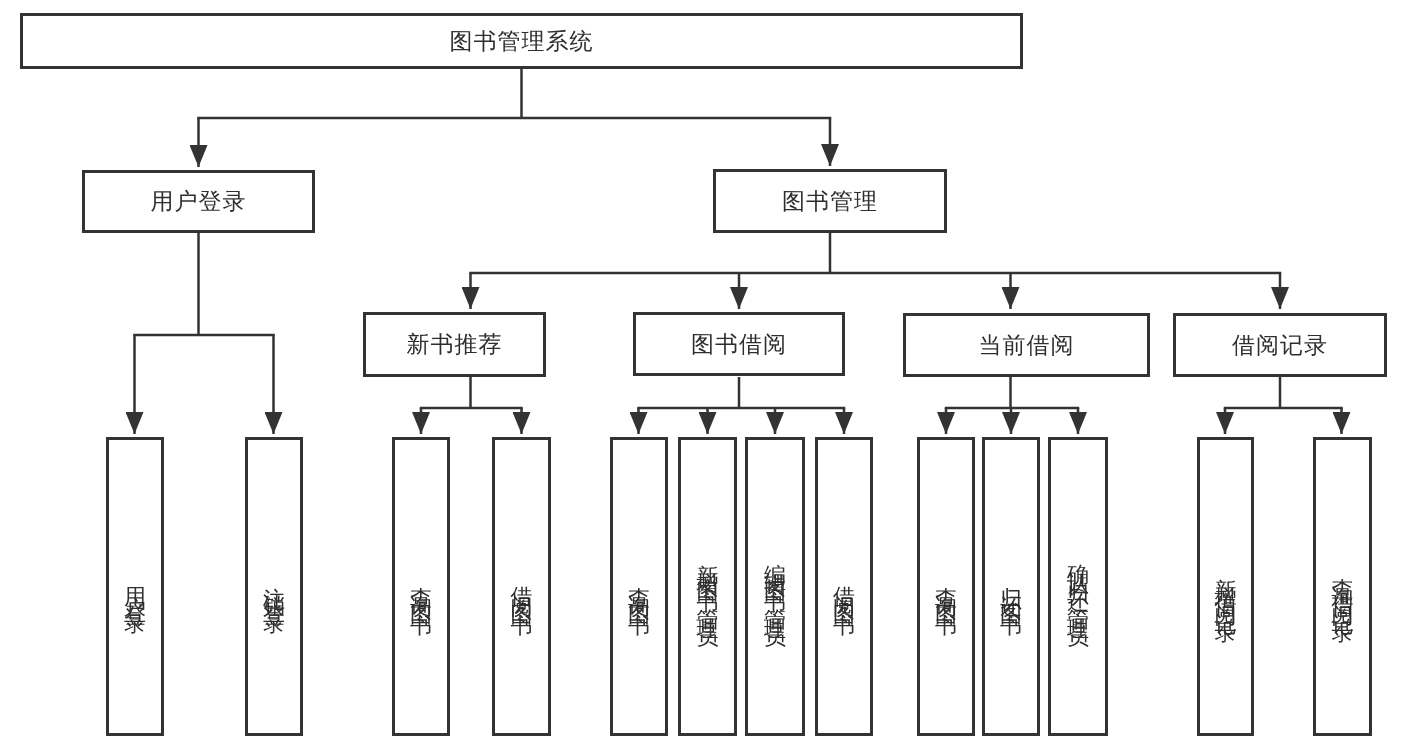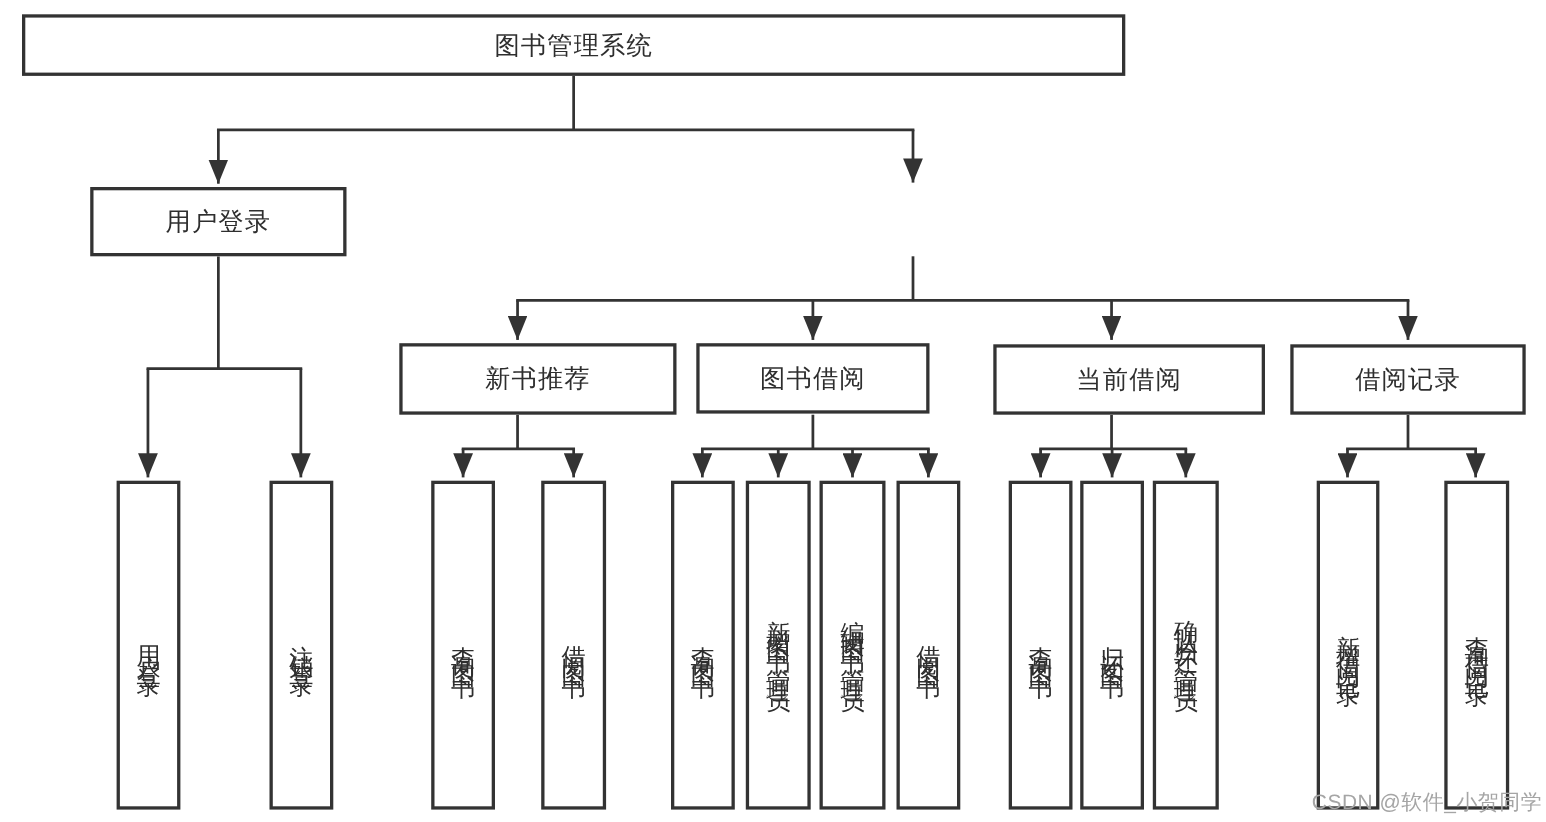--- a/index.html
+++ b/index.html
@@ -96,22 +96,25 @@
     </g>
   </svg>
 
   <div class="node" style="left:20px;top:13px;width:1003px;height:56px">
     <span class="hlabel">图书管理系统</span>
   </div>
 
   <div class="node" style="left:82px;top:170px;width:233px;height:63px">
     <span class="hlabel">用户登录</span>
   </div>
+  <div class="node" style="left:713px;top:169px;width:234px;height:64px">
+    <span class="hlabel">图书管理</span>
+  </div>
 
-  <div class="node" style="left:363px;top:312px;width:252px;height:65px">
+  <div class="node" style="left:363px;top:312px;width:183px;height:65px">
     <span class="hlabel">新书推荐</span>
   </div>
   <div class="node" style="left:633px;top:312px;width:212px;height:64px">
     <span class="hlabel">图书借阅</span>
   </div>
   <div class="node" style="left:903px;top:313px;width:247px;height:64px">
     <span class="hlabel">当前借阅</span>
   </div>
   <div class="node" style="left:1173px;top:313px;width:214px;height:64px">
     <span class="hlabel">借阅记录</span>
@@ -154,15 +157,14 @@
     <span class="vtext">确认归还（管理员）</span>
   </div>
 
   <div class="node" style="left:1197px;top:437px;width:57px;height:299px">
     <span class="vtext">新增借阅记录</span>
   </div>
   <div class="node" style="left:1313px;top:437px;width:59px;height:299px">
     <span class="vtext">查询借阅记录</span>
   </div>
 
-  <div class="watermark">CSDN @软件_小贺同学</div>
 
 </div>
 
 </body></html>

